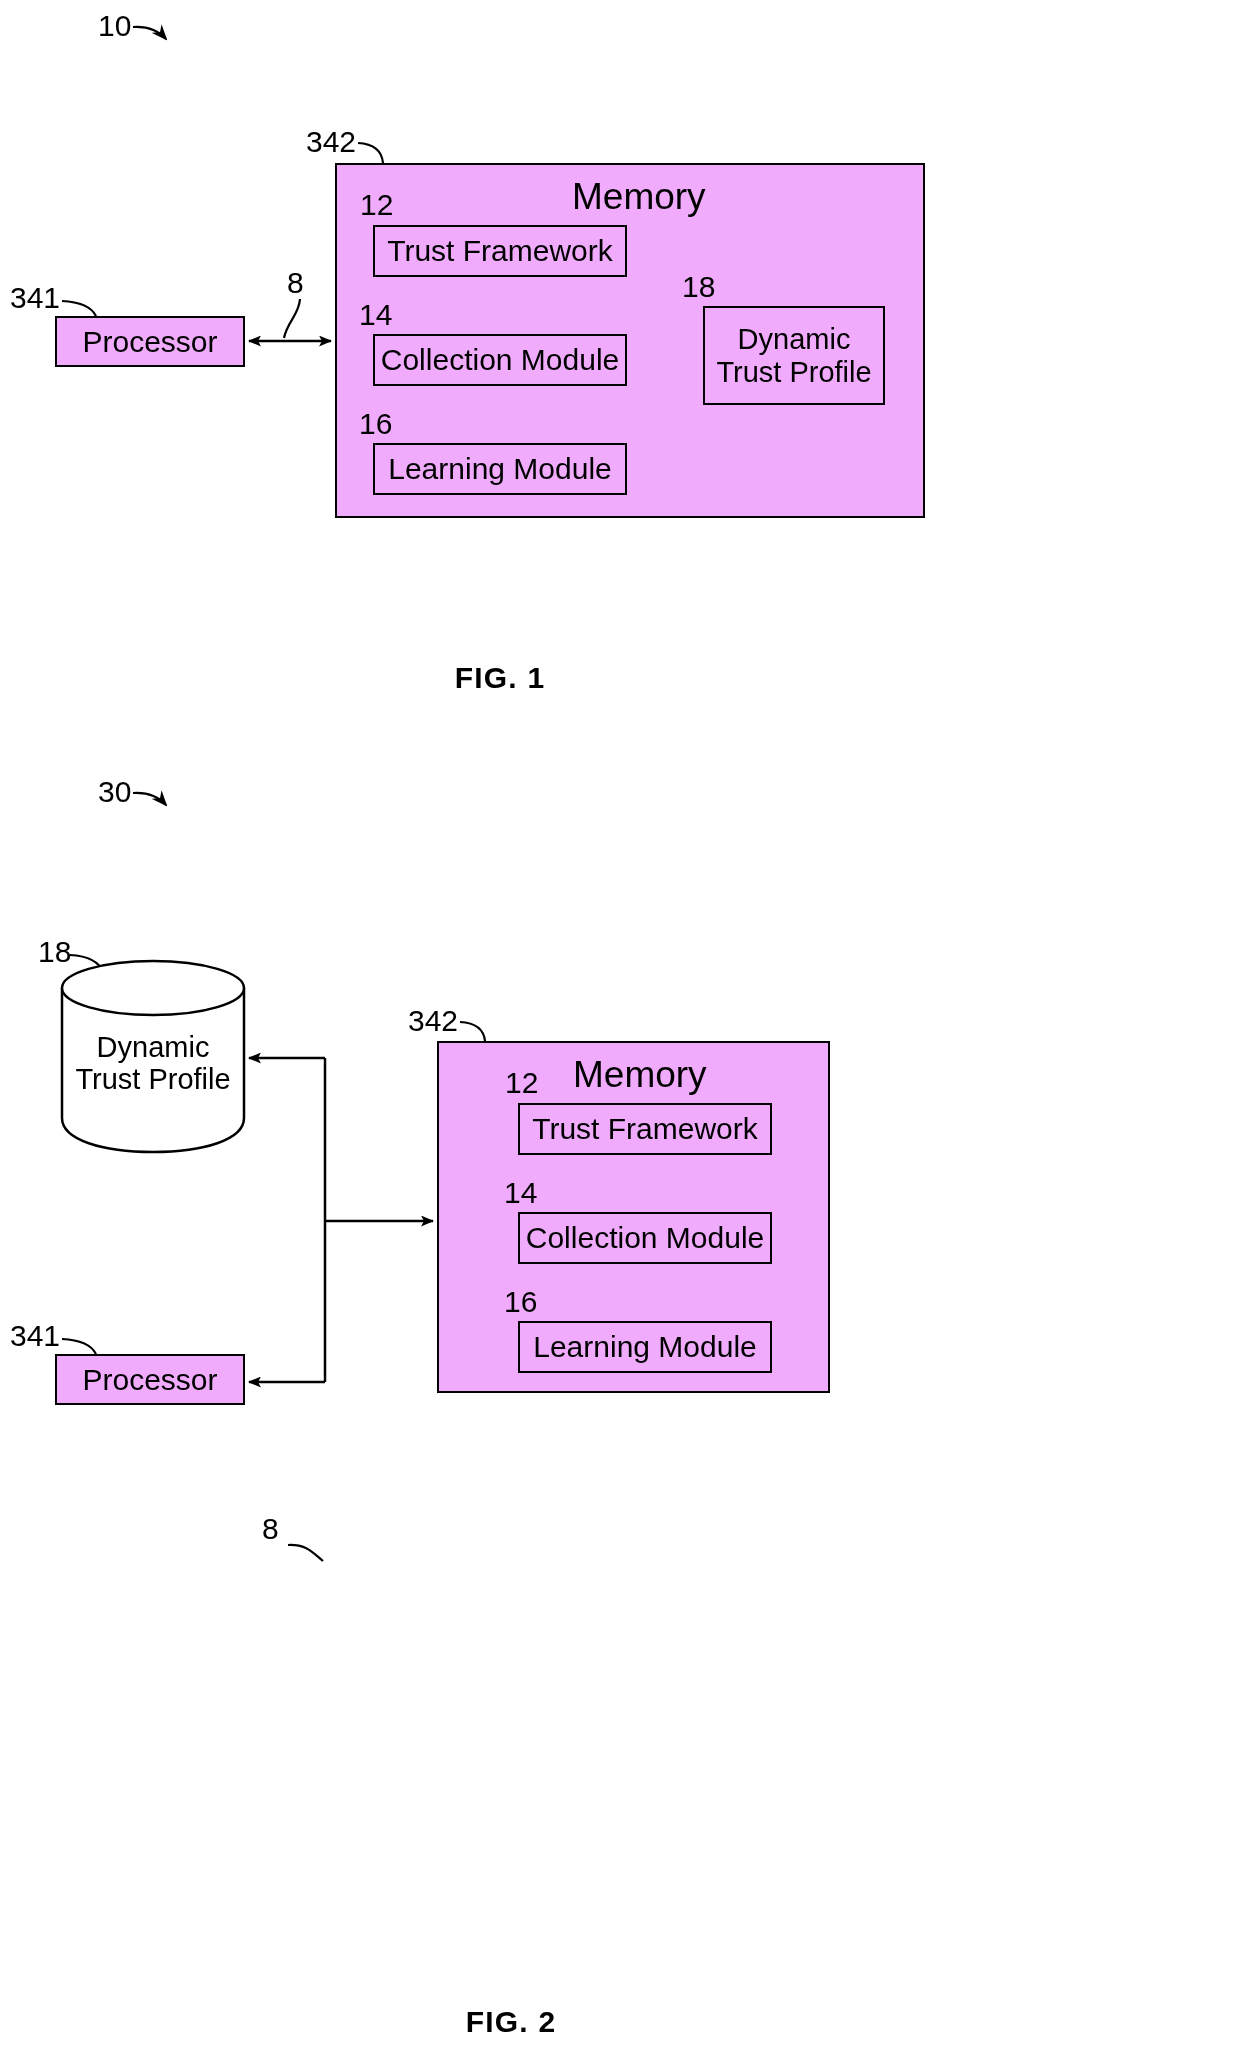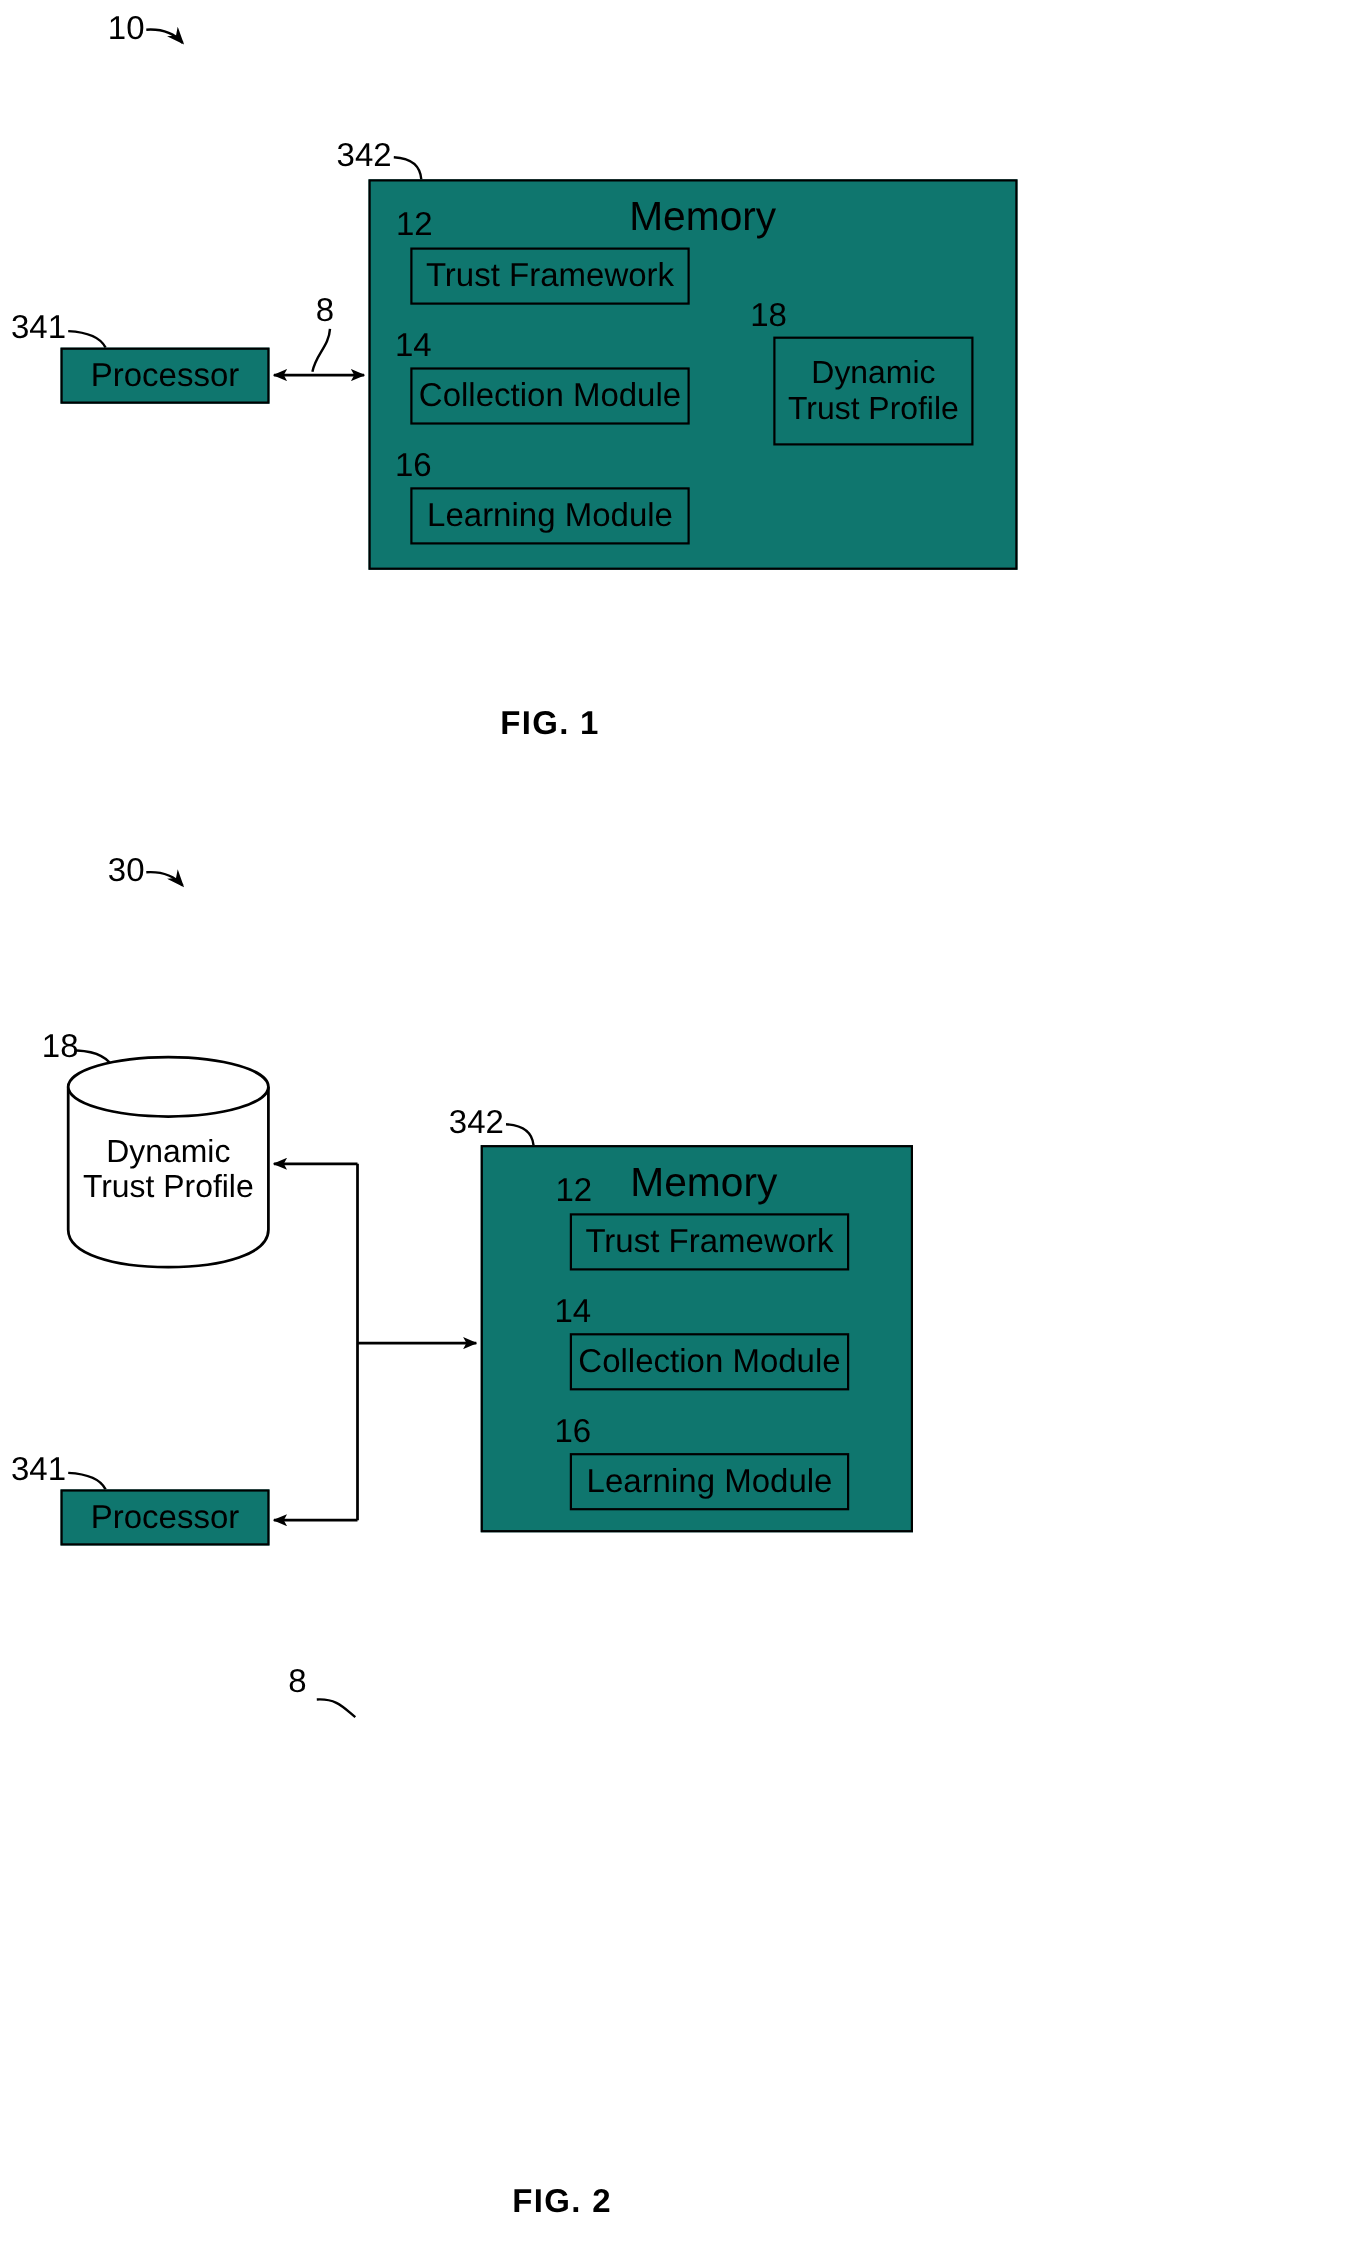--- a/index.html
+++ b/index.html
@@ -25,21 +25,21 @@
     position: absolute;
     left: 0; top: 0;
     width: 1240px;
     height: 2055px;
   }
   
   .box {
     position: absolute;
     box-sizing: border-box;
     border: 2.5px solid #000;
-    background: #0f766e;
+    background: #f0abfc;
     display: flex;
     align-items: center;
     justify-content: center;
     text-align: center;
     line-height: 1.12;
   }
   .box-label {
     display: block;
     white-space: pre-line;
   }
@@ -47,21 +47,21 @@
     border-width: 2.5px;
     align-items: flex-start;
     justify-content: flex-start;
   }
   
   .t-module   { font-size: 30px; }
   .t-memory   { font-size: 37px; font-weight: normal; }
   .t-profile  { font-size: 29px; }
   .t-proc     { font-size: 30px; }
   .t-ref      { font-size: 30px; }
-  .t-fig      { font-size: 30px; font-weight: bold; letter-spacing: 1.2px; }
+  .t-fig      { font-size: 30px; font-weight: bold; letter-spacing: 1.2px; margin-top: 20px; }
 
   
   .ftext {
     position: absolute;
     white-space: nowrap;
     line-height: 1;
   }
   .memory-title {
     position: absolute;
     white-space: nowrap;

